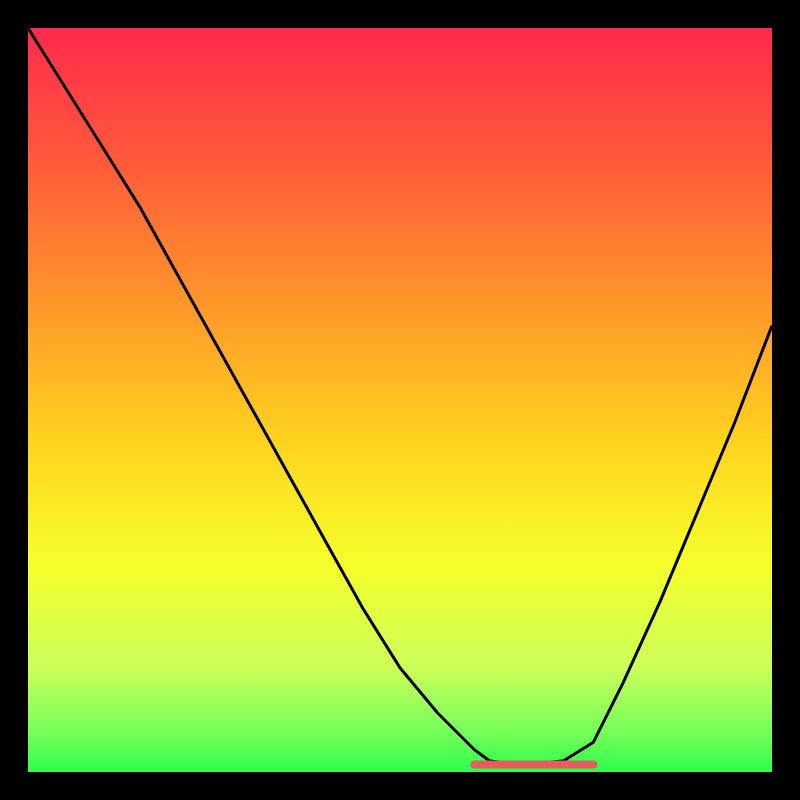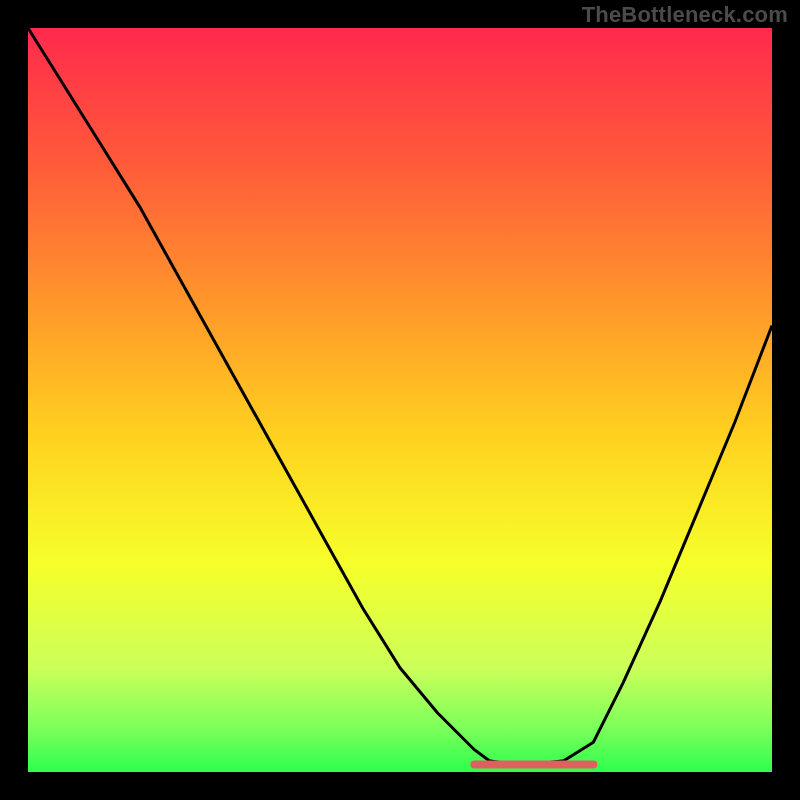--- a/index.html
+++ b/index.html
@@ -34,21 +34,20 @@
     top: 28px;
     width: 744px;
     height: 744px;
   }
   svg { display: block; }
 </style>
 </head>
 <body>
 
 <div class="frame">
-  <div class="watermark">TheBottleneck.com</div>
 
   <div class="plot">
     <svg id="chart-svg" width="744" height="744" viewBox="0 0 744 744">
       <defs>
         <linearGradient id="bg-grad" x1="0" y1="0" x2="0" y2="1">
             <stop offset="0%" stop-color="#ff2a4d"></stop>
             <stop offset="18%" stop-color="#ff5a3a"></stop>
             <stop offset="38%" stop-color="#ff9a2a"></stop>
             <stop offset="55.00000000000001%" stop-color="#ffd21f"></stop>
             <stop offset="72%" stop-color="#f6ff2a"></stop>

